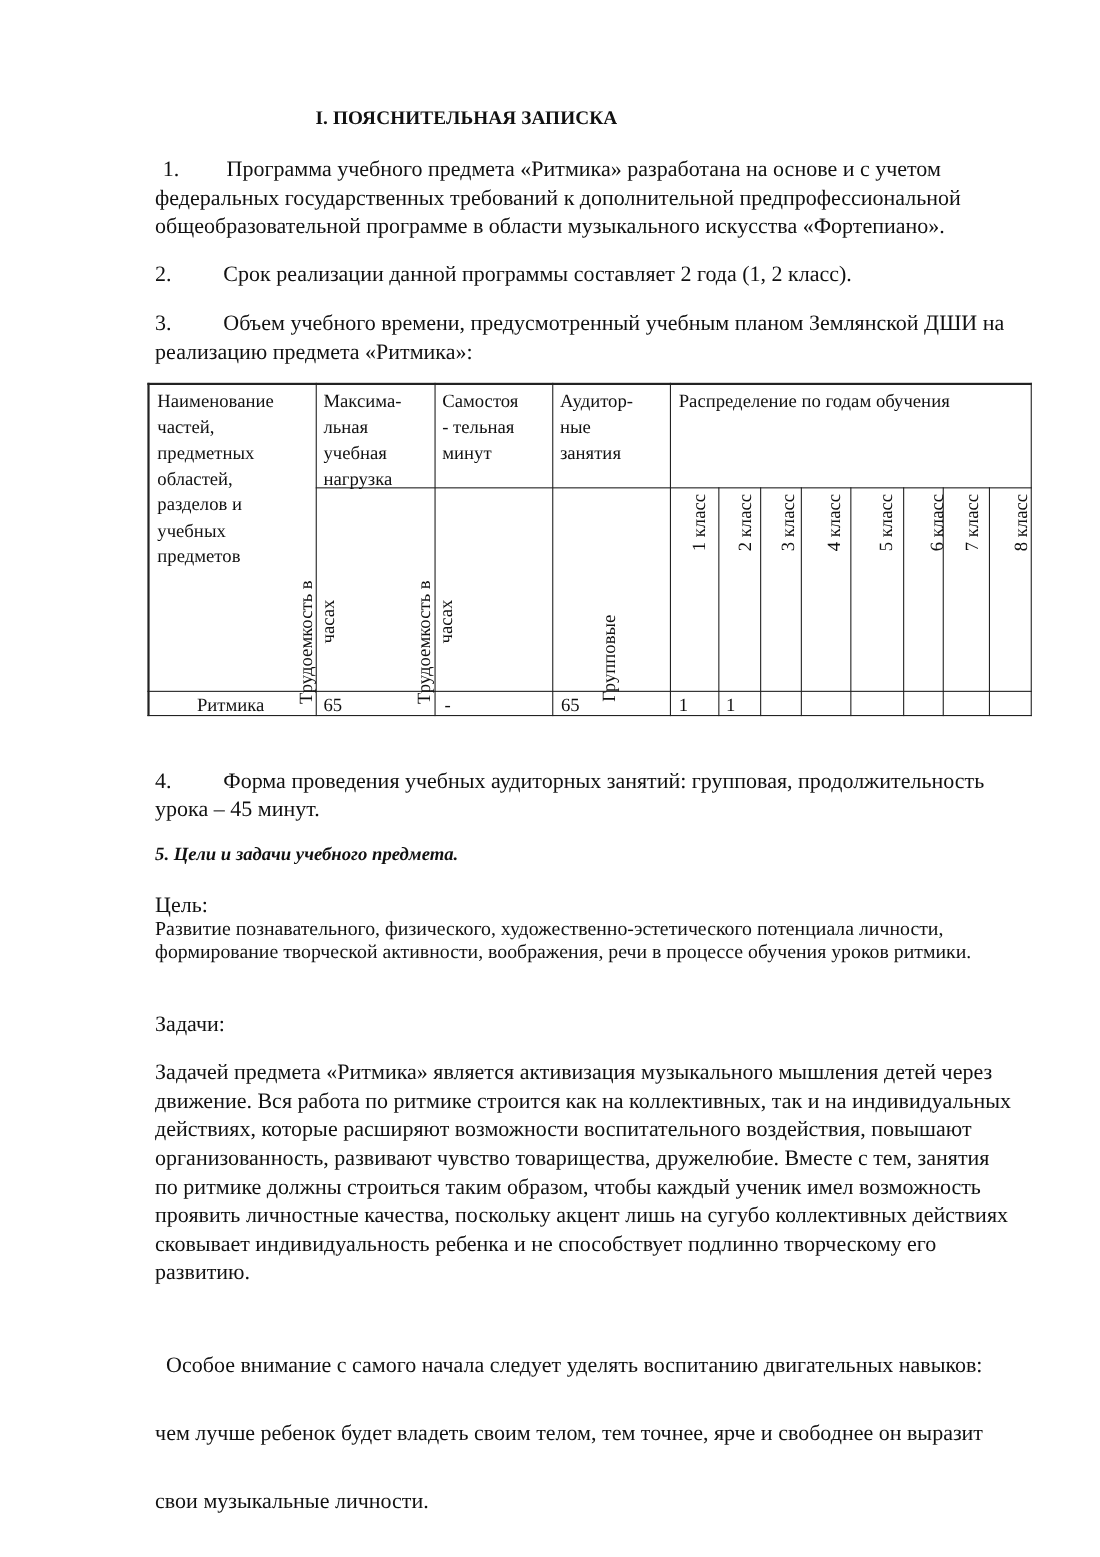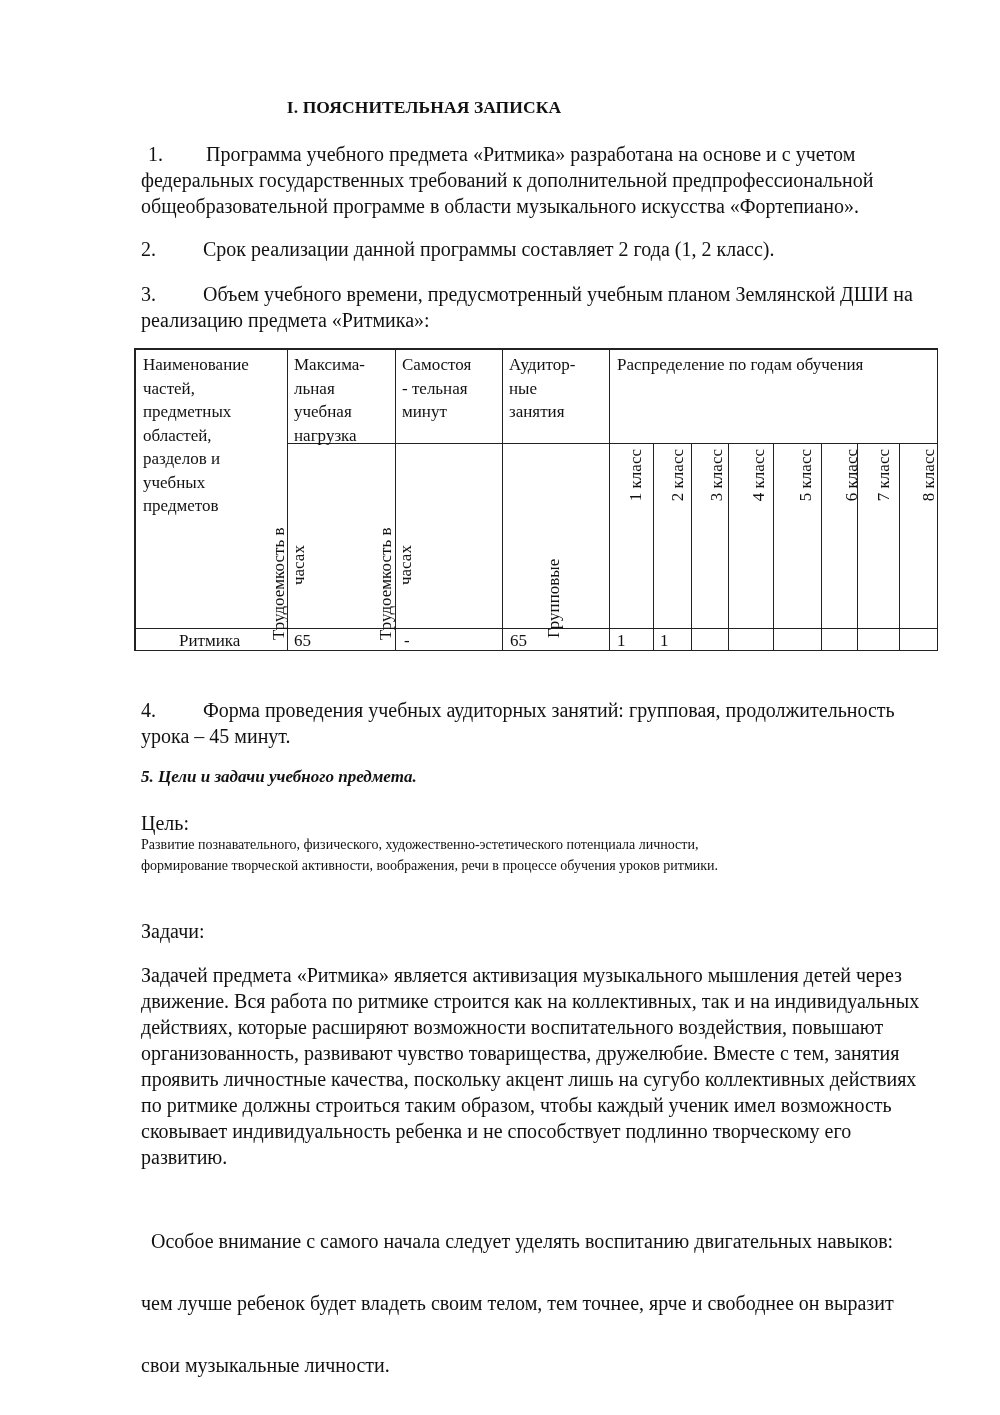--- a/index.html
+++ b/index.html
@@ -2,21 +2,21 @@
 <html><head>
 <meta charset="utf-8">
 <style>
   html, body { margin:0; padding:0; background:#ffffff; }
   body { width:1000px; height:1415px; position:relative; overflow:hidden;
          font-family:"Liberation Serif", "DejaVu Serif", serif; color:#111; }
   .abs { position:absolute; }
   .title { left:0; width:848px; top:97px; text-align:center; font-weight:bold; font-size:17.5px; letter-spacing:0.1px; }
   .p { font-size:20px; line-height:26px; white-space:nowrap; }
   .num { display:inline-block; width:58px; }
-  .small { font-size:14px; line-height:21px; white-space:nowrap; }
+  .small { font-size:18px; line-height:21px; white-space:nowrap; }
   .bi { font-weight:bold; font-style:italic; font-size:17px; }
 
   
   .tbl { left:134px; top:348px; width:804px; height:303px; }
   .line { position:absolute; background:#222; }
   .cell { position:absolute; font-size:17px; line-height:23.5px; font-family:"Liberation Serif","DejaVu Serif",serif; }
   .vert { position:absolute; transform-origin:center center; transform:rotate(-90deg); white-space:nowrap; font-size:17px; line-height:20px; text-align:left; }
 </style>
 </head>
 <body>
@@ -129,22 +129,22 @@
 <div class="abs small" style="left:141px; top:834px;">Развитие познавательного, физического, художественно-эстетического потенциала личности,</div>
 <div class="abs small" style="left:141px; top:855px;">формирование творческой активности, воображения, речи в процессе обучения уроков ритмики.</div>
 
 <div class="abs p" style="left:141px; top:918px;">Задачи:</div>
 
 <div class="abs" style="left:141px; top:962px;">
   <div class="p">Задачей предмета «Ритмика» является активизация музыкального мышления детей через</div>
   <div class="p">движение. Вся работа по ритмике строится как на коллективных, так и на индивидуальных</div>
   <div class="p">действиях, которые расширяют возможности воспитательного воздействия, повышают</div>
   <div class="p">организованность, развивают чувство товарищества, дружелюбие. Вместе с тем, занятия</div>
+  <div class="p">по ритмике должны строиться таким образом, чтобы каждый ученик имел возможность</div>
   <div class="p">проявить личностные качества, поскольку акцент лишь на сугубо коллективных действиях</div>
-  <div class="p">по ритмике должны строиться таким образом, чтобы каждый ученик имел возможность</div>
   <div class="p">сковывает индивидуальность ребенка и не способствует подлинно творческому его</div>
   <div class="p">развитию.</div>
 </div>
 
 <div class="abs" style="left:141px; top:1192px; white-space:pre;">
   <div class="p" style="white-space:pre">  Особое внимание с самого начала следует уделять воспитанию двигательных навыков:</div>
   <div class="p">чем лучше ребенок будет владеть своим телом, тем точнее, ярче и свободнее он выразит</div>
   <div class="p">свои музыкальные личности.</div>
 </div>
 

